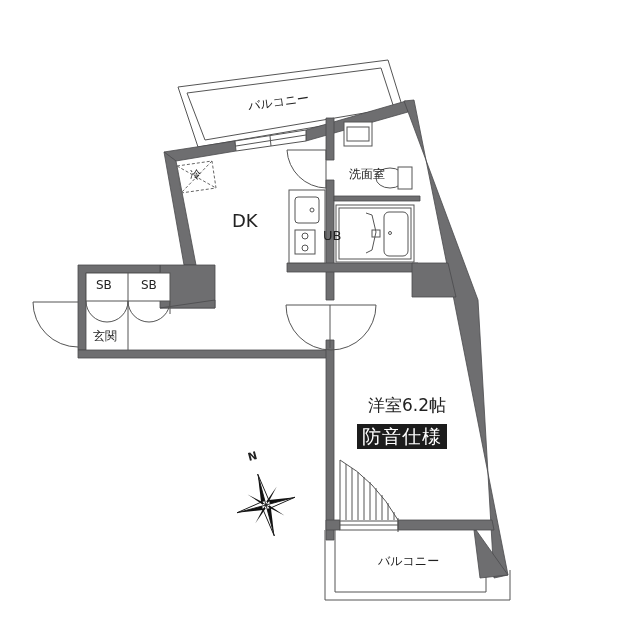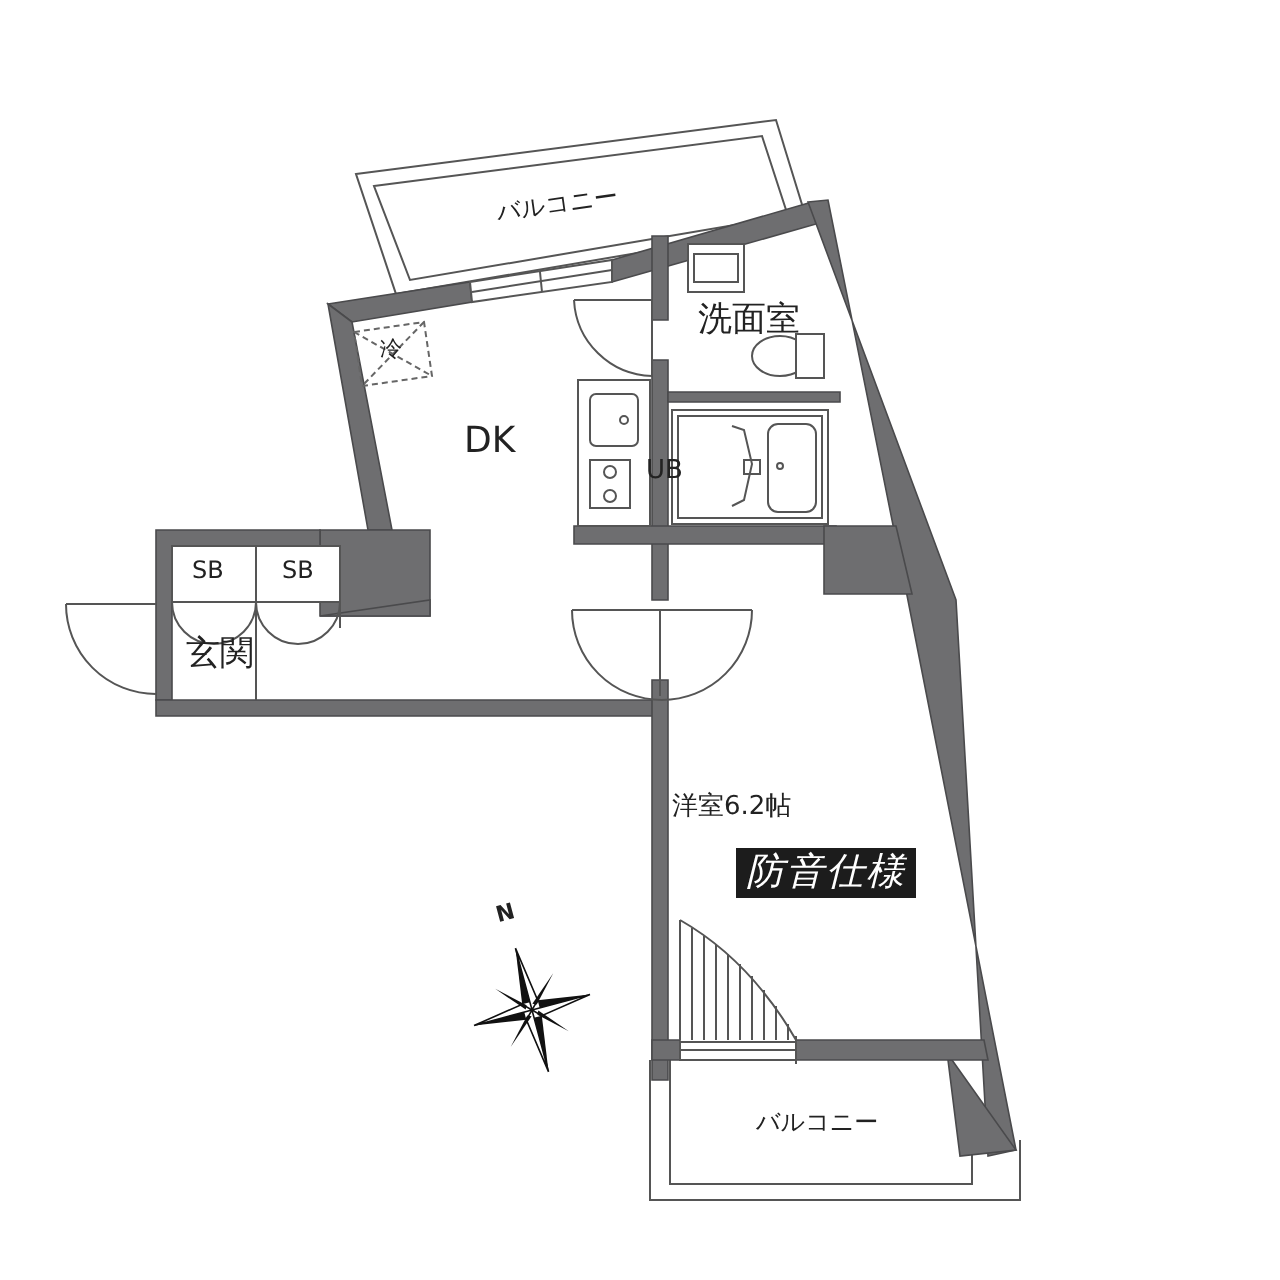--- a/index.html
+++ b/index.html
@@ -155,33 +155,33 @@
     <polygon points="-30,0 -4,-4 0,0" fill="#fff" stroke="#111" stroke-width="0.8"></polygon>
     <polygon points="-15,-15 -2,-3 -3,-1" fill="#111"></polygon>
     <polygon points="15,-15 3,-2 1,-3" fill="#111"></polygon>
     <polygon points="15,15 2,3 3,1" fill="#111"></polygon>
     <polygon points="-15,15 -3,2 -1,3" fill="#111"></polygon>
   </g>
 </svg>
 
 <div class="room-label" style="left:248px; top:96px; font-size:12px; transform:rotate(-8deg);">バルコニー</div>
 
-<div class="room-label" style="left:349px; top:152px; font-size:17px;">洗面室</div>
+<div class="room-label" style="left:349px; top:168px; font-size:12px;">洗面室</div>
 
 <div class="room-label" style="left:190px; top:169px; font-size:11px;">冷</div>
 
 <div class="room-label" style="left:232px; top:212px; font-size:18px;">DK</div>
 
 <div class="room-label" style="left:323px; top:229px; font-size:13px;">UB</div>
 
 <div class="room-label" style="left:96px; top:279px; font-size:12px;">SB</div>
 
 <div class="room-label" style="left:141px; top:279px; font-size:12px;">SB</div>
 
-<div class="room-label" style="left:93px; top:319px; font-size:17px;">玄関</div>
+<div class="room-label" style="left:93px; top:330px; font-size:12px;">玄関</div>
 
-<div class="room-label" style="left:336px; top:397px; font-size:13px;">洋室6.2帖</div>
+<div class="room-label" style="left:368px; top:397px; font-size:17px;">洋室6.2帖</div>
 
-<div class="badge" style="left:368px; top:424px;font-style:italic;">防音仕様</div>
+<div class="badge" style="left:357px; top:424px;">防音仕様</div>
 
 <div class="room-label" style="left:378px; top:555px; font-size:12px;">バルコニー</div>
 
 <div class="room-label" style="left:248px; top:451px; font-size:11px; font-weight:bold; transform:rotate(-15deg);">N</div>
 
 </body></html>

